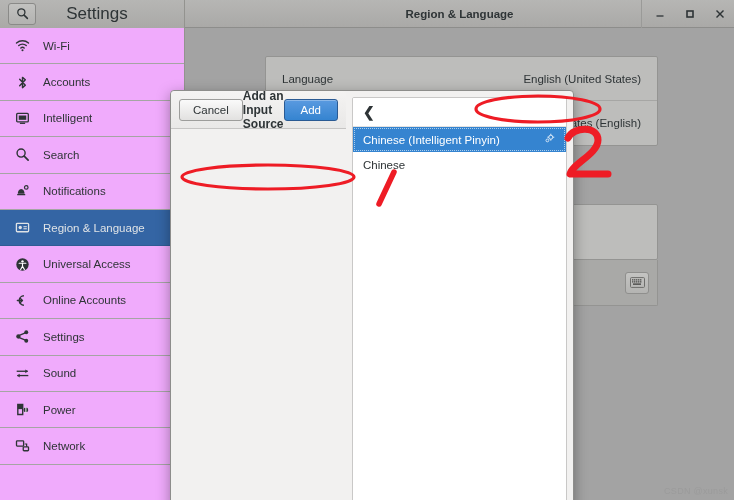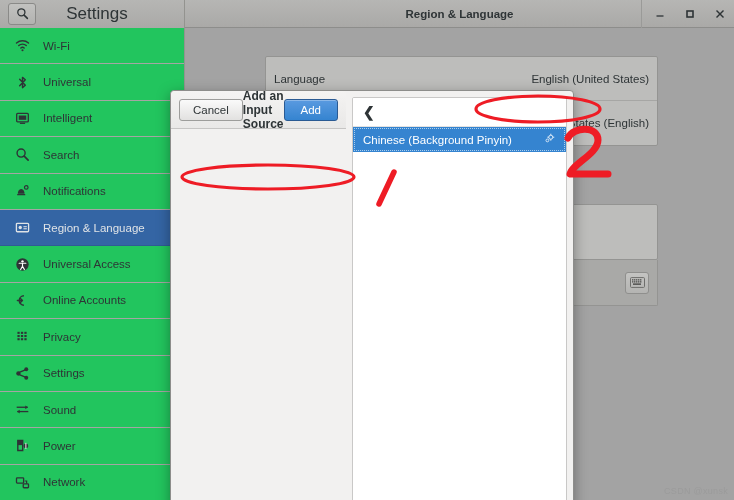--- a/index.html
+++ b/index.html
@@ -44,42 +44,42 @@
     position: absolute; right: 6px; top: 0; height: 28px;
     display: flex; align-items: center; gap: 14px; padding-left: 10px;
     border-left: 1px solid #9a9a98;
   }
   .tb-ctrl { width: 16px; height: 16px; display:flex; align-items:center; justify-content:center;
              color:#2e3436; font-size: 13px; line-height: 1; }
 
   
   .sidebar {
     position: absolute; left: 0; top: 28px; width: 185px; height: 472px;
-    background: #22c55e; border-right: 1px solid #93938f;
+    background: #f0abfc; border-right: 1px solid #93938f;
   }
   .side-item {
     height: 36.4px; display: flex; align-items: center; gap: 12px;
     padding-left: 14px; border-bottom: 1px solid #a5a5a3;
     font-size: 11.5px; color: #2e3436;
   }
   .side-item.sel { background: #3465a4; color: #e8eaec; border-bottom-color:#2f5c94; }
   .side-item.sel .si-label { color: #dfe3e6; }
   .si-ico { width: 17px; height: 17px; display: flex; align-items: center; justify-content: center; }
   .si-ico svg { display: block; }
   .si-label { white-space: nowrap; }
 
   
   .content { position: absolute; left: 185px; top: 28px; width: 549px; height: 472px; background: #a3a3a3; }
   .panel {
     position: absolute; background: #bdbdbb; border: 1px solid #949492;
     border-radius: 2px;
   }
   .prow {
     height: 44px; display: flex; align-items: center; justify-content: space-between;
-    padding: 0 8px; font-size: 11.5px; color: #2e3436;
+    padding: 0 16px; font-size: 11.5px; color: #2e3436;
     border-bottom: 1px solid #a6a6a4;
   }
   .prow:last-child { border-bottom: none; }
   .prow .pval { color: #2e3436; }
 
   .panel2 { position:absolute; background:#bdbdbb; border:1px solid #949492; border-radius:2px; }
   .panel2-foot {
     position:absolute; background:#a9a9a7; border:1px solid #949492; border-top:none;
     border-radius:0 0 2px 2px; display:flex; align-items:center; justify-content:flex-end;
     padding-right: 8px;
@@ -202,21 +202,21 @@
       </span>
       <span class="si-label">Wi-Fi</span>
     </div>
 
     <div class="side-item">
       <span class="si-ico">
         <svg width="15" height="15" viewBox="0 0 16 16">
           <path d="M5 4.5 11 11 8 13.5V2.5L11 5 5 11.5" fill="none" stroke="#2e3436" stroke-width="1.5" stroke-linejoin="round" stroke-linecap="round"></path>
         </svg>
       </span>
-      <span class="si-label">Universal</span>
+      <span class="si-label">Accounts</span>
     </div>
 
     <div class="side-item">
       <span class="si-ico">
         <svg width="15" height="15" viewBox="0 0 16 16">
           <rect x="1.8" y="2.6" width="12.4" height="9" rx="1" fill="none" stroke="#2e3436" stroke-width="1.4"></rect>
           <rect x="4" y="4.8" width="8" height="4.6" fill="#2e3436"></rect>
           <rect x="5.2" y="12.4" width="5.6" height="1.4" fill="#2e3436"></rect>
         </svg>
       </span>
@@ -270,38 +270,20 @@
     <div class="side-item">
       <span class="si-ico">
         <svg width="15" height="15" viewBox="0 0 16 16">
           <path d="M9.5 3a5 5 0 1 0 0 10" fill="none" stroke="#2e3436" stroke-width="1.5"></path>
           <path d="M2.5 8h5M5.5 5.6 8 8l-2.5 2.4" fill="none" stroke="#2e3436" stroke-width="1.4" stroke-linecap="round" stroke-linejoin="round"></path>
         </svg>
       </span>
       <span class="si-label">Online Accounts</span>
     </div>
 
-    <div class="side-item">
-      <span class="si-ico">
-        <svg width="15" height="15" viewBox="0 0 16 16">
-          <g fill="#2e3436">
-            <rect x="2.6" y="3" width="2.4" height="2.2"></rect>
-              <rect x="6.3" y="3" width="2.4" height="2.2"></rect>
-              <rect x="10" y="3" width="2.4" height="2.2"></rect>
-            <rect x="2.6" y="6.4" width="2.4" height="2.2"></rect>
-              <rect x="6.3" y="6.4" width="2.4" height="2.2"></rect>
-              <rect x="10" y="6.4" width="2.4" height="2.2"></rect>
-            <rect x="2.6" y="9.8" width="2.4" height="2.2"></rect>
-              <rect x="6.3" y="9.8" width="2.4" height="2.2"></rect>
-              <rect x="10" y="9.8" width="2.4" height="2.2"></rect>
-          </g>
-        </svg>
-      </span>
-      <span class="si-label">Privacy</span>
-    </div>
 
     <div class="side-item">
       <span class="si-ico">
         <svg width="15" height="15" viewBox="0 0 16 16">
           <circle cx="12" cy="3.4" r="2.1" fill="#2e3436"></circle>
           <circle cx="12" cy="12.6" r="2.1" fill="#2e3436"></circle>
           <circle cx="3.6" cy="8" r="2.3" fill="#2e3436"></circle>
           <line x1="4.6" y1="6.8" x2="11" y2="4.2" stroke="#2e3436" stroke-width="1.4"></line>
           <line x1="4.6" y1="9.2" x2="11" y2="11.8" stroke="#2e3436" stroke-width="1.4"></line>
         </svg>
@@ -386,34 +368,37 @@
       <span class="dlg-title">Add an Input Source</span>
       <button class="btn btn-suggested">Add</button>
     </div>
 
     <div class="dlg-body">
       <div class="crumb-bar">
         <span class="back-arrow">❮</span>
       </div>
 
       <div class="lrow sel">
-        <span>Chinese (Background Pinyin)</span>
+        <span>Chinese (Intelligent Pinyin)</span>
         <span class="gear">
           <svg width="13" height="13" viewBox="0 0 16 16">
             <circle cx="9.6" cy="6.4" r="2.5" fill="none" stroke="#ffffff" stroke-width="1.2"></circle>
             <g stroke="#ffffff" stroke-width="1.2" stroke-linecap="round">
               <line x1="9.6" y1="2.6" x2="9.6" y2="3.6"></line>
                 <line x1="9.6" y1="9.2" x2="9.6" y2="10.2"></line>
               <line x1="5.8" y1="6.4" x2="6.8" y2="6.4"></line>
                 <line x1="12.4" y1="6.4" x2="13.4" y2="6.4"></line>
             </g>
             <circle cx="5.4" cy="10.4" r="1.7" fill="none" stroke="#ffffff" stroke-width="1.1"></circle>
           </svg>
         </span>
       </div>
+      <div class="lrow">
+        <span>Chinese</span>
+      </div>
     </div>
   </div>
 
   <div class="ann" style="left:472px; top:92px;">
     <svg width="135" height="36">
       <ellipse cx="66" cy="17" rx="62" ry="13" fill="none" stroke="#ee1c25" stroke-width="3.2"></ellipse>
     </svg>
   </div>
 
   <div class="ann" style="left:178px; top:162px;">

